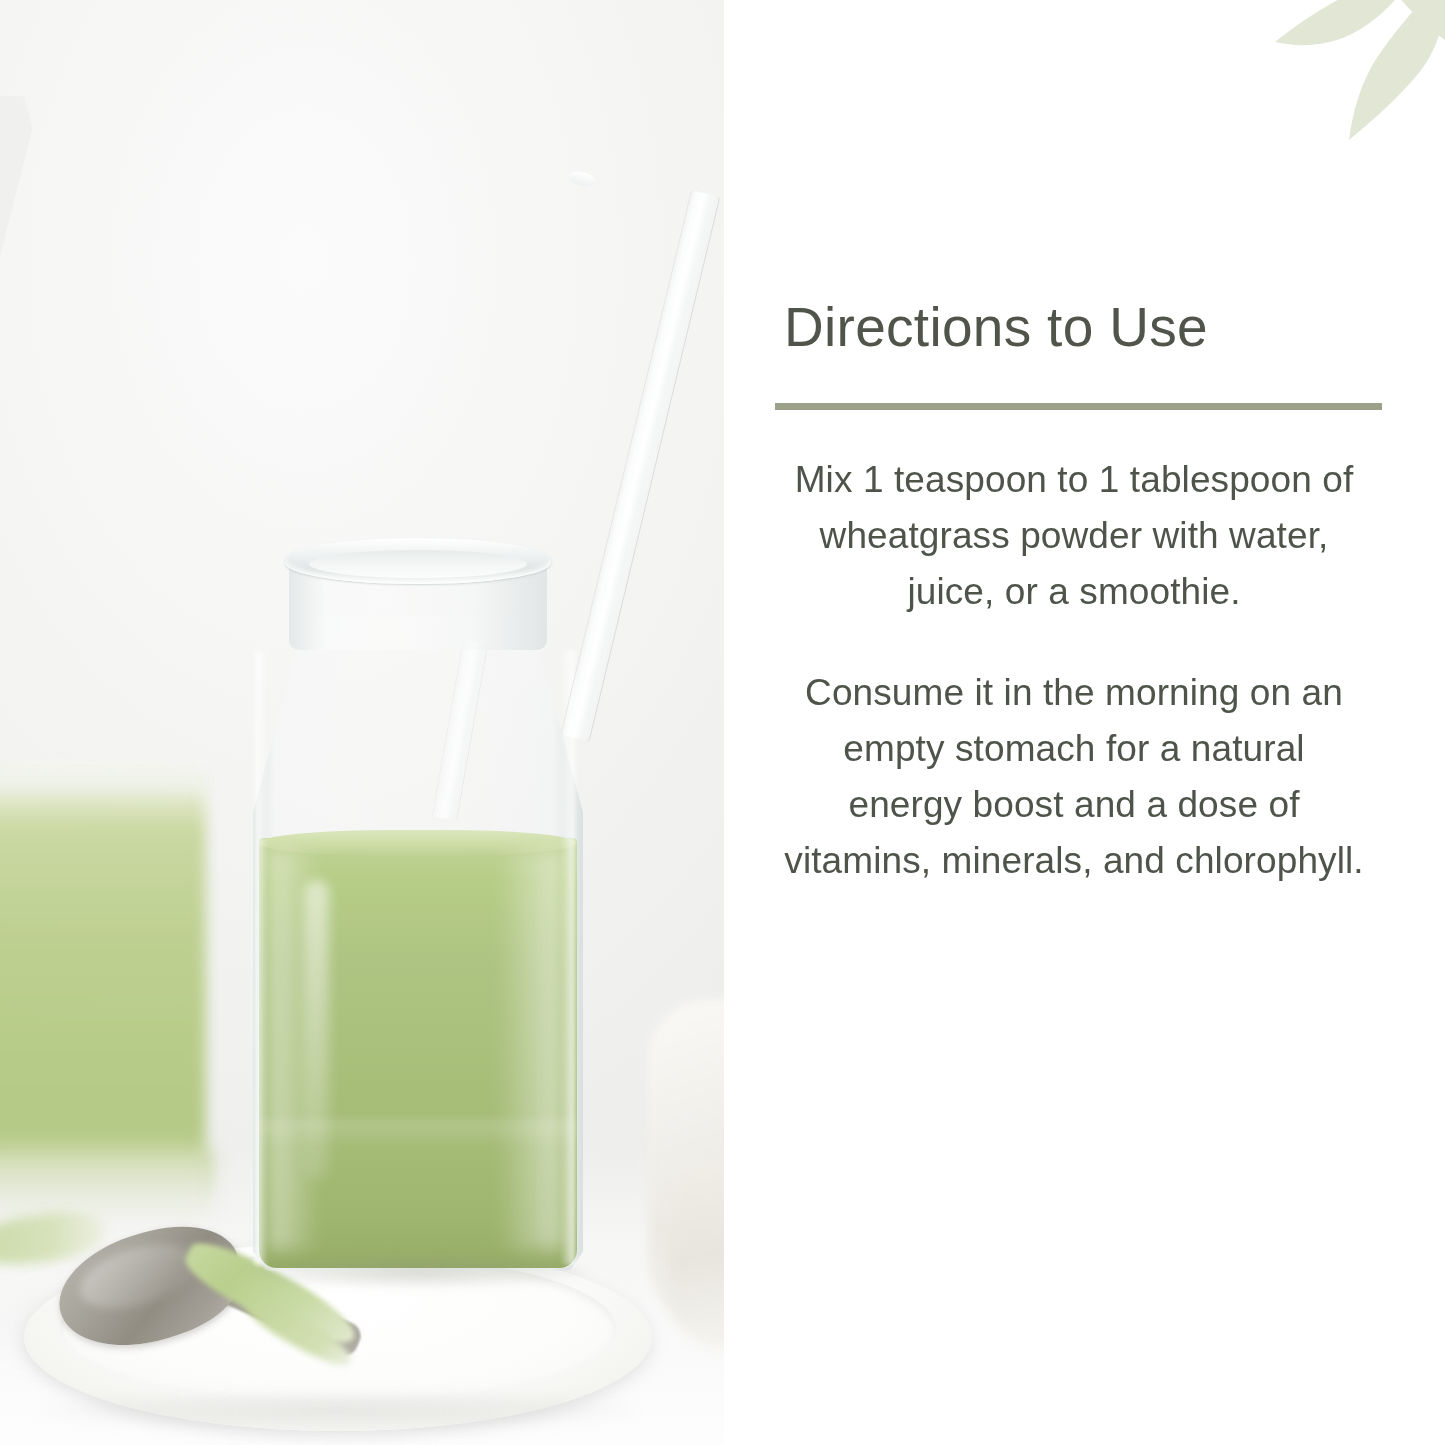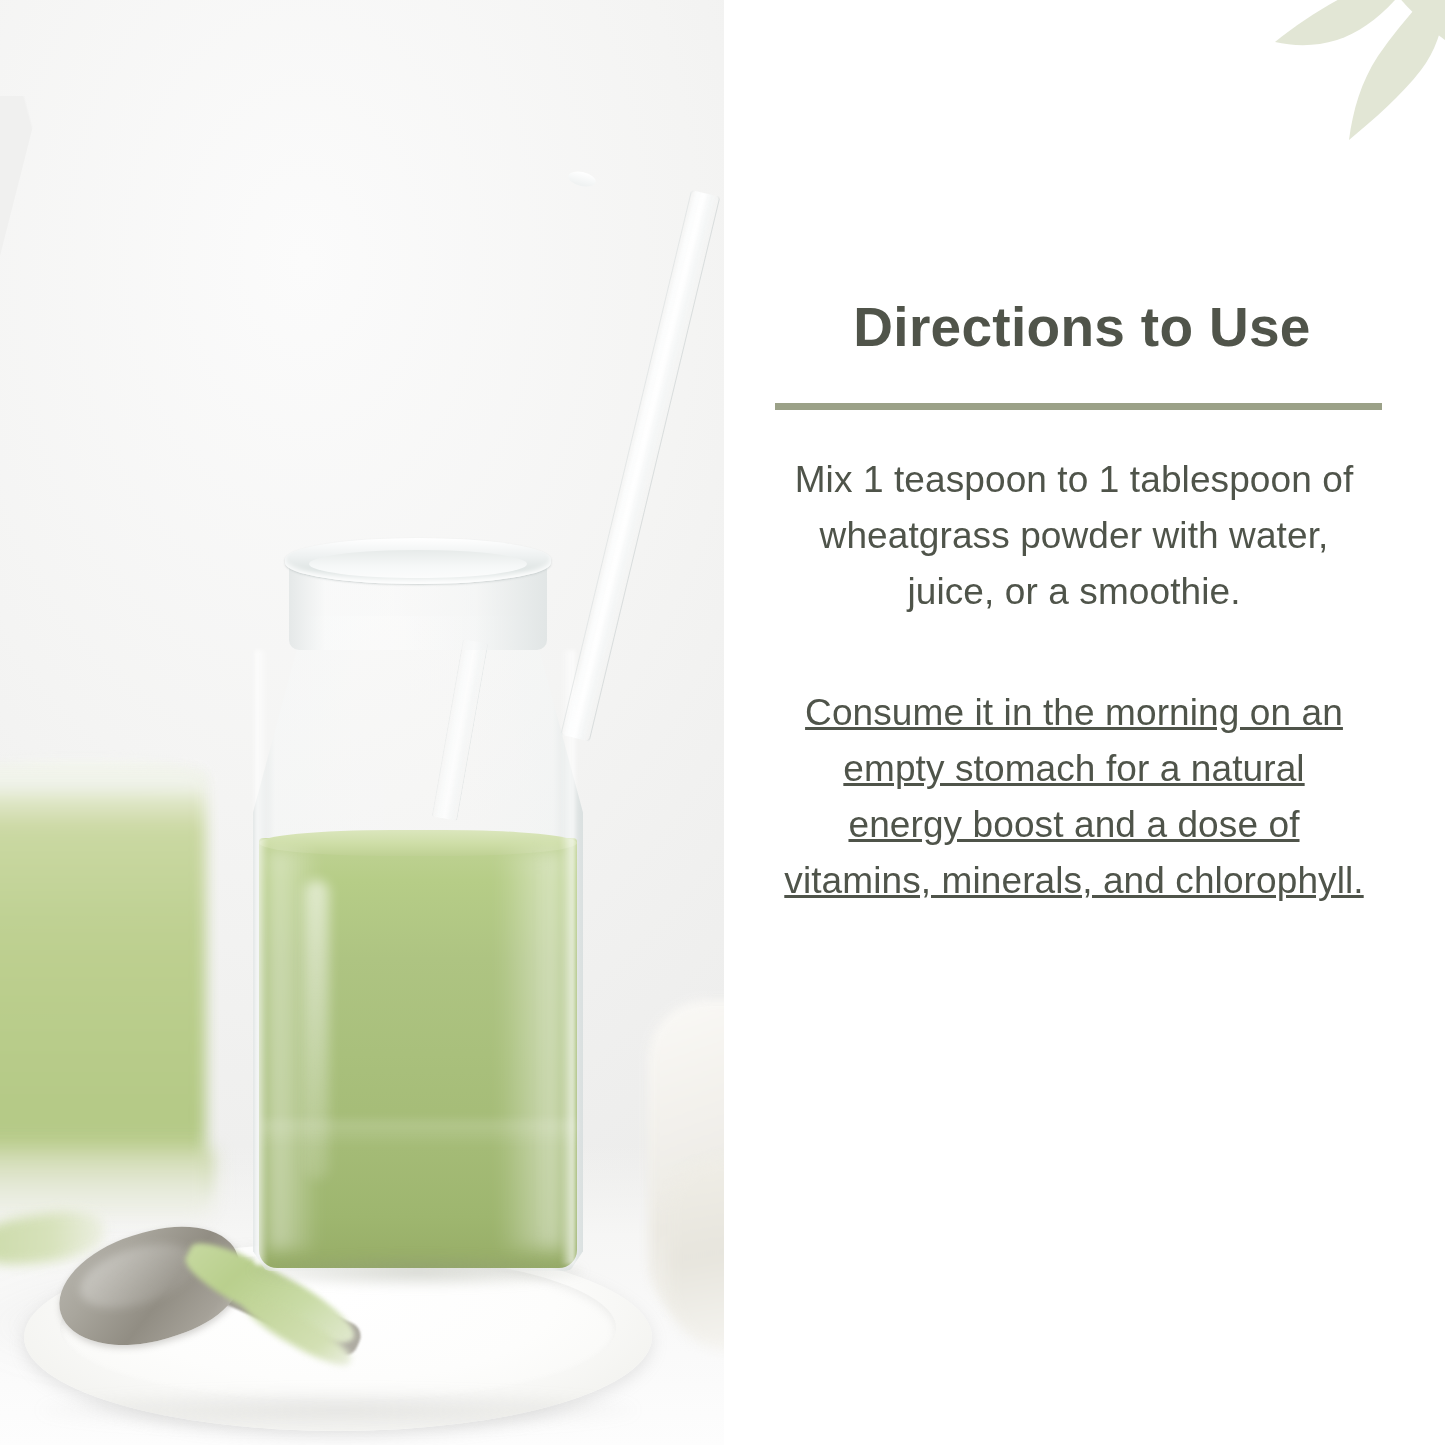--- a/index.html
+++ b/index.html
@@ -314,50 +314,49 @@
     width:721px; height:1445px;
     background:#ffffff;
   }
 
   
   .leaf-deco { position:absolute; right:0; top:0; width:200px; height:170px; overflow:hidden; }
   .leaf-deco svg { display:block; }
 
   .heading {
     position:absolute;
-    left:48px; top:297px;
+    left:60px; top:297px;
     width:620px;
     font-size:55px;
-    font-weight:700;
+    font-weight:400;
     letter-spacing:0.3px;
     color:#50544a;
     line-height:1.1;
     white-space:nowrap;
-    text-align:center;
   }
   .divider {
     position:absolute;
     left:51px; top:403px;
     width:607px; height:7px;
     background:#9ba188;
   }
   .body-block {
     position:absolute;
     left:60px; top:452px;
     width:580px;
   }
   .para {
     font-size:37px;
     line-height:1.52;
     color:#4f544a;
     font-weight:400;
     letter-spacing:0.1px;
     text-align:center;
   }
-  .para + .para { margin-top:64px;text-decoration:underline; }
+  .para + .para { margin-top:44px; }
 </style>
 </head>
 <body>
 
 <div class="canvas">
 
   <div class="photo-panel">
     <div class="backdrop"></div>
     <div class="backdrop-table"></div>
     <div class="table-shadow"></div>

